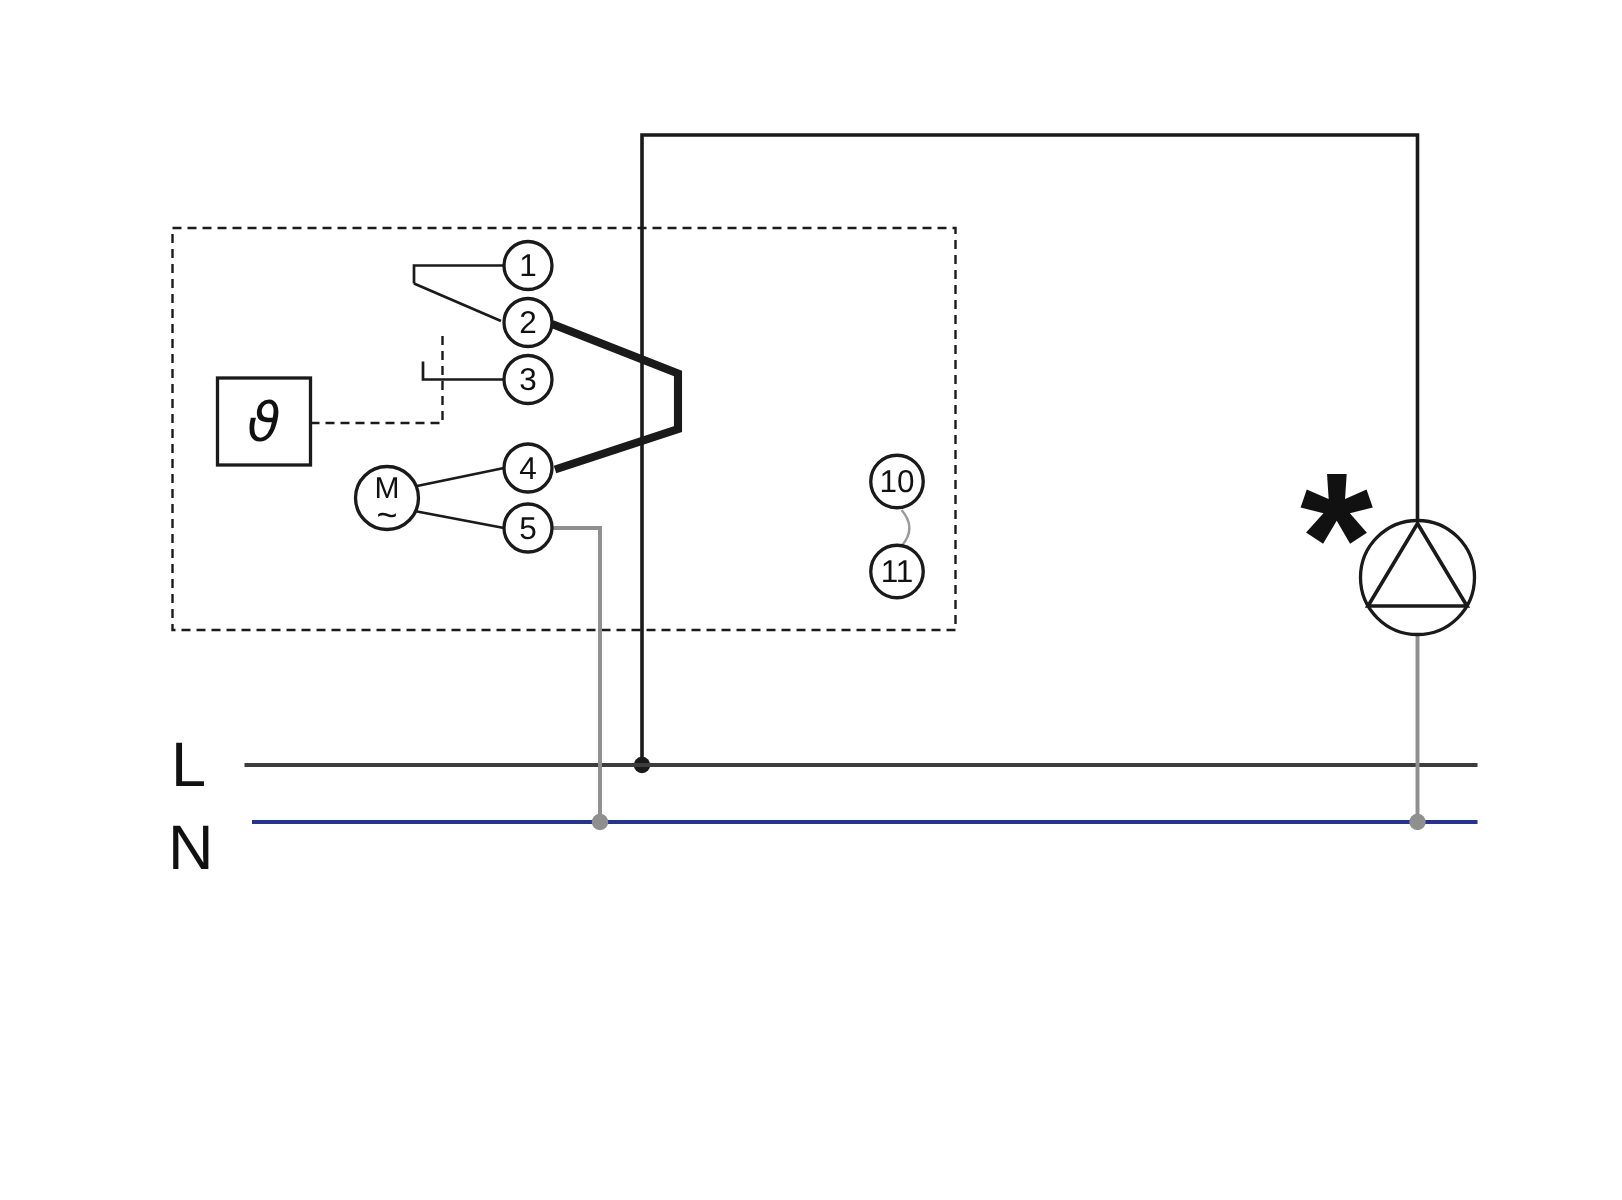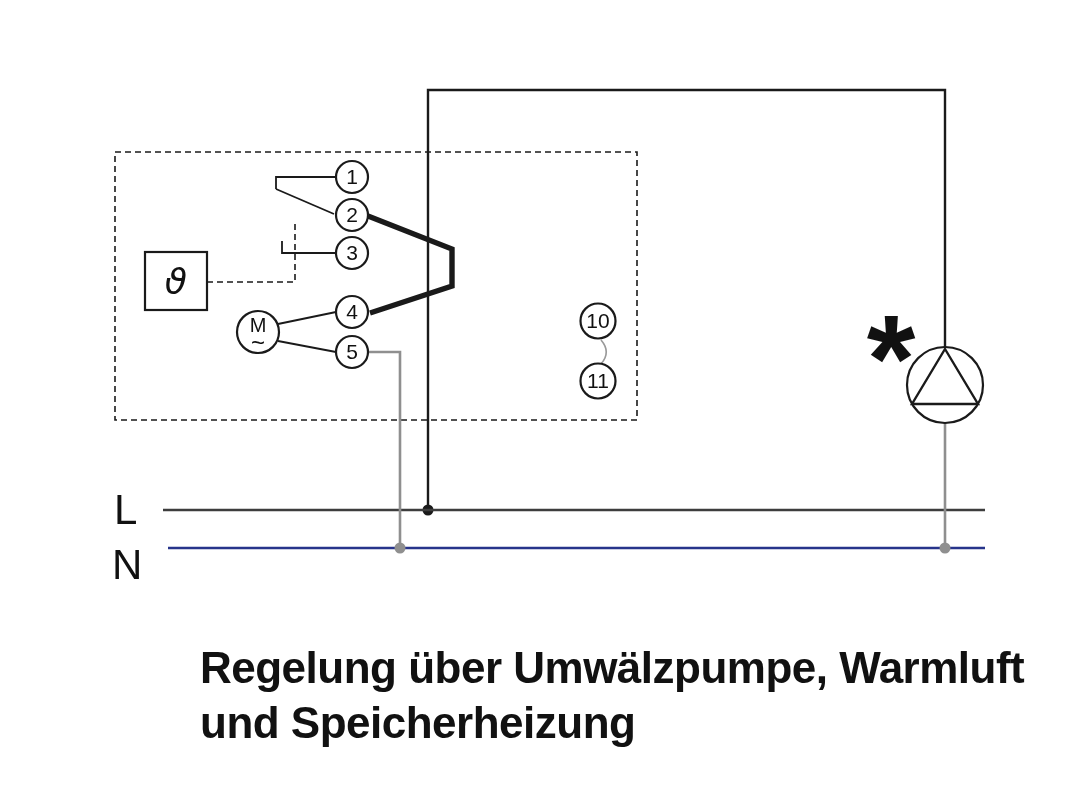--- a/index.html
+++ b/index.html
@@ -112,18 +112,14 @@
     <g>
       <circle cx="598" cy="321" r="17.5" class="sym"></circle>
       <text x="598" y="328" class="num">10</text>
     </g>
     <g>
       <circle cx="598" cy="381" r="17.5" class="sym"></circle>
       <text x="598" y="388" class="num">11</text>
     </g>
   </svg>
 
-  <div class="caption">
-    <div>Regelung über Umwälzpumpe, Warmluft</div>
-    <div>und Speicherheizung</div>
-  </div>
 
 </div>
 
 </body></html>

